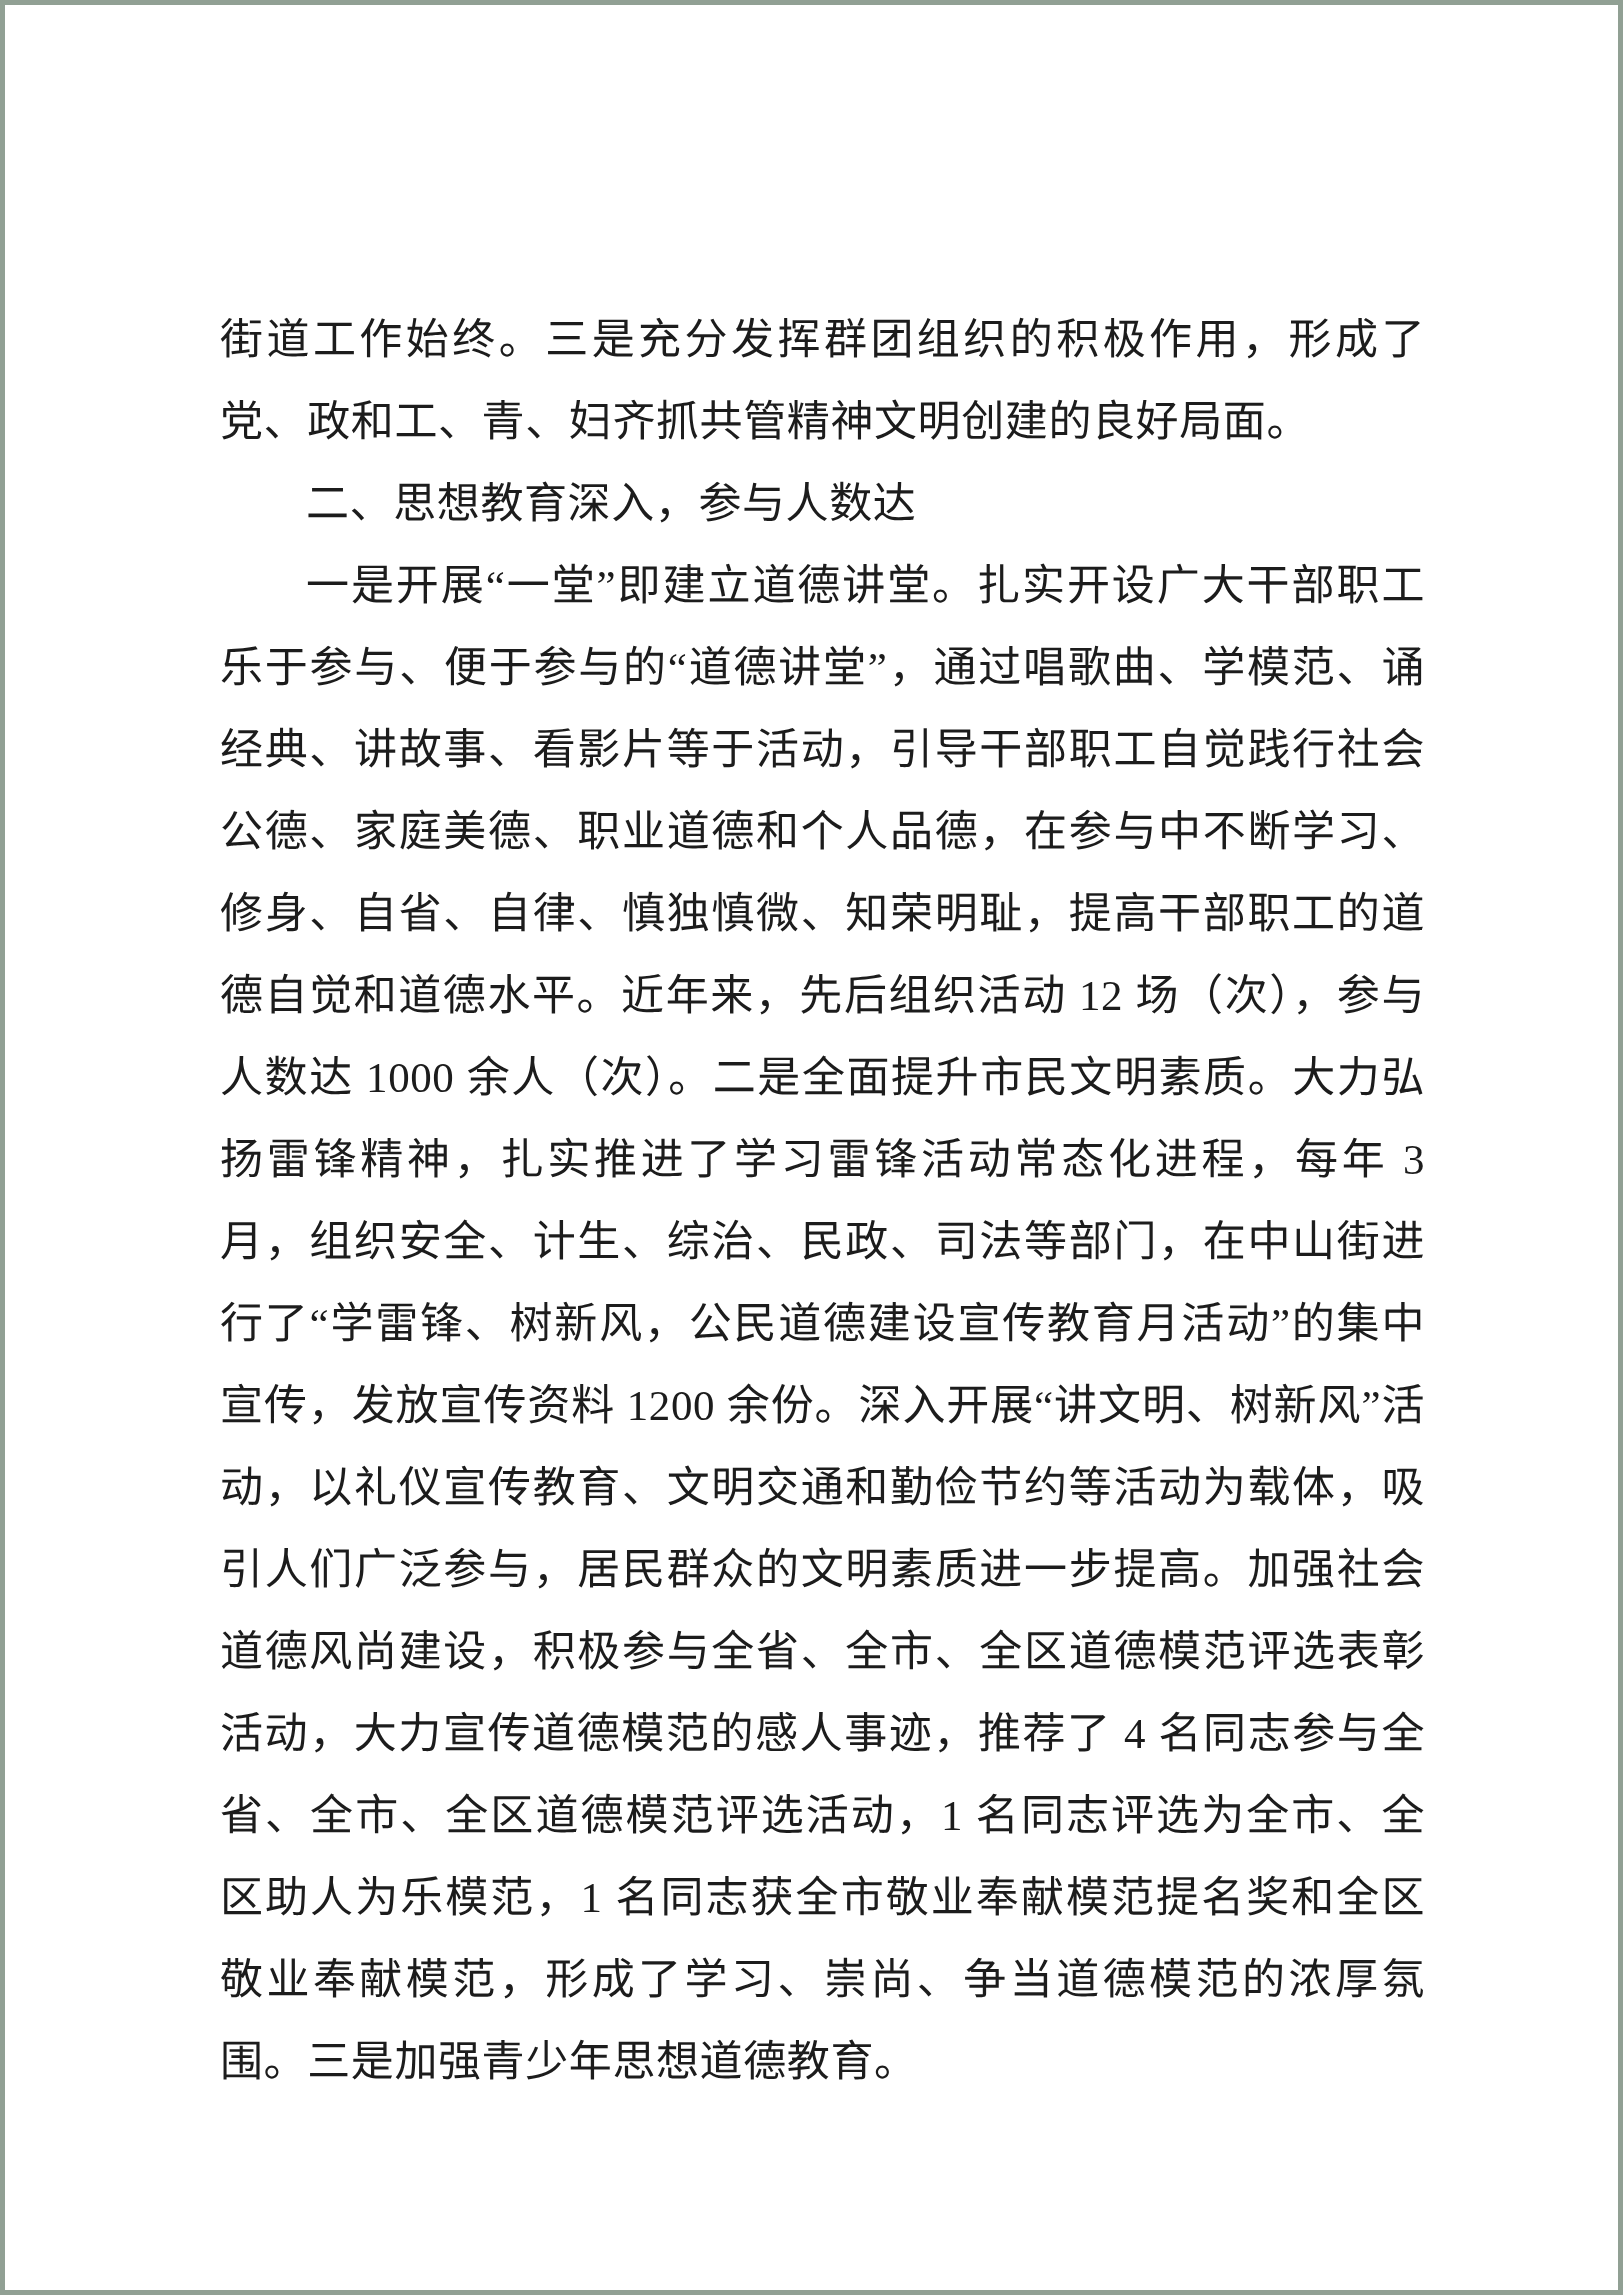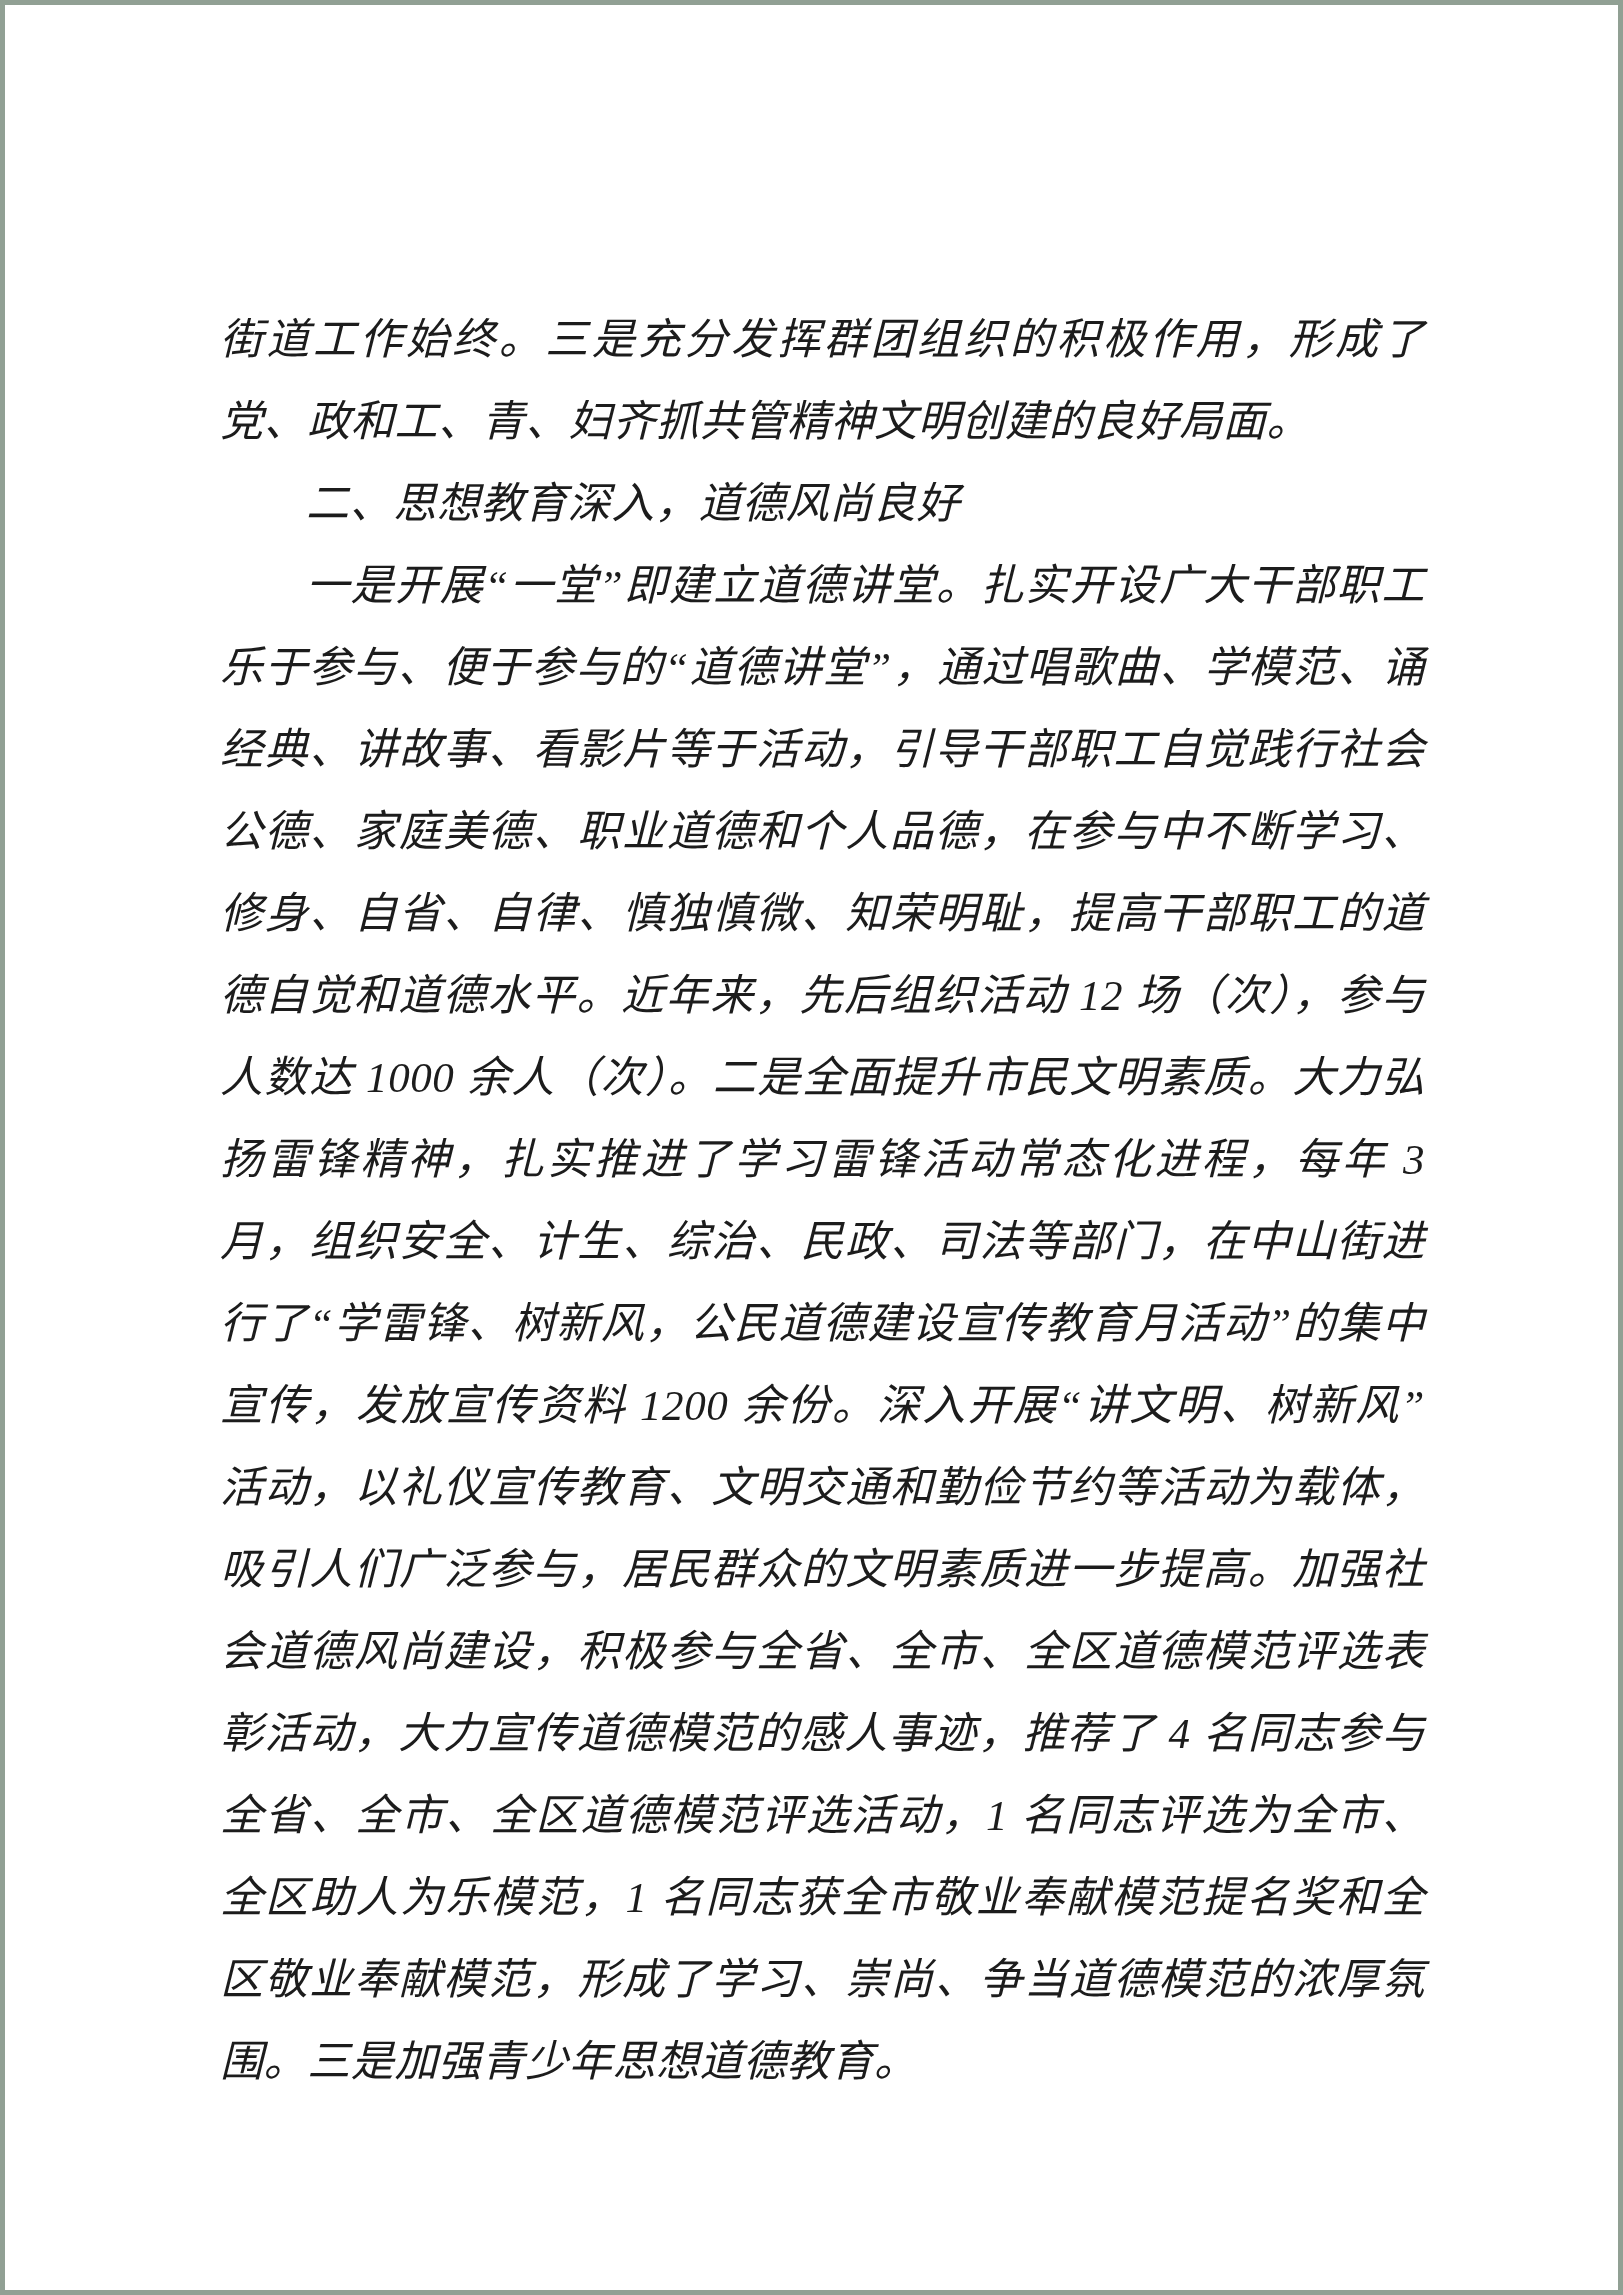--- a/index.html
+++ b/index.html
@@ -25,21 +25,20 @@
   .content {
     position: absolute;
     left: 215px;
     right: 193px;
     top: 294px;
     font-size: 43px;
     line-height: 82px;
     letter-spacing: 0.6px;
     text-align: justify;
     text-justify: inter-character;
-    font-style: italic;
   }
   .para {
     margin: 0;
     padding: 0;
     text-indent: 2em;
     word-break: break-all;
     overflow-wrap: anywhere;
   }
   .para.flush {
     text-indent: 0;
@@ -54,17 +53,17 @@
     letter-spacing: 1.1px;
     color: #222222;
   }
 </style>
 </head>
 <body>
 
 <div class="page">
   <div class="content">
     <p class="para flush">街道工作始终。三是充分发挥群团组织的积极作用，形成了党、政和工、青、妇齐抓共管精神文明创建的良好局面。</p>
-    <p class="para">二、思想教育深入，道德风尚良好</p>
+    <p class="para">二、思想教育深入，参与人数达</p>
     <p class="para">一是开展“一堂”即建立道德讲堂。扎实开设广大干部职工乐于参与、便于参与的“道德讲堂”，通过唱歌曲、学模范、诵经典、讲故事、看影片等于活动，引导干部职工自觉践行社会公德、家庭美德、职业道德和个人品德，在参与中不断学习、修身、自省、自律、慎独慎微、知荣明耻，提高干部职工的道德自觉和道德水平。近年来，先后组织活动 12 场（次），参与人数达 1000 余人（次）。二是全面提升市民文明素质。大力弘扬雷锋精神，扎实推进了学习雷锋活动常态化进程，每年 3 月，组织安全、计生、综治、民政、司法等部门，在中山街进行了“学雷锋、树新风，公民道德建设宣传教育月活动”的集中宣传，发放宣传资料 1200 余份。深入开展“讲文明、树新风”活动，以礼仪宣传教育、文明交通和勤俭节约等活动为载体，吸引人们广泛参与，居民群众的文明素质进一步提高。加强社会道德风尚建设，积极参与全省、全市、全区道德模范评选表彰活动，大力宣传道德模范的感人事迹，推荐了 4 名同志参与全省、全市、全区道德模范评选活动，1 名同志评选为全市、全区助人为乐模范，1 名同志获全市敬业奉献模范提名奖和全区敬业奉献模范，形成了学习、崇尚、争当道德模范的浓厚氛围。三是加强青少年思想道德教育。</p>
   </div>
 </div>
 
 
 </body></html>

